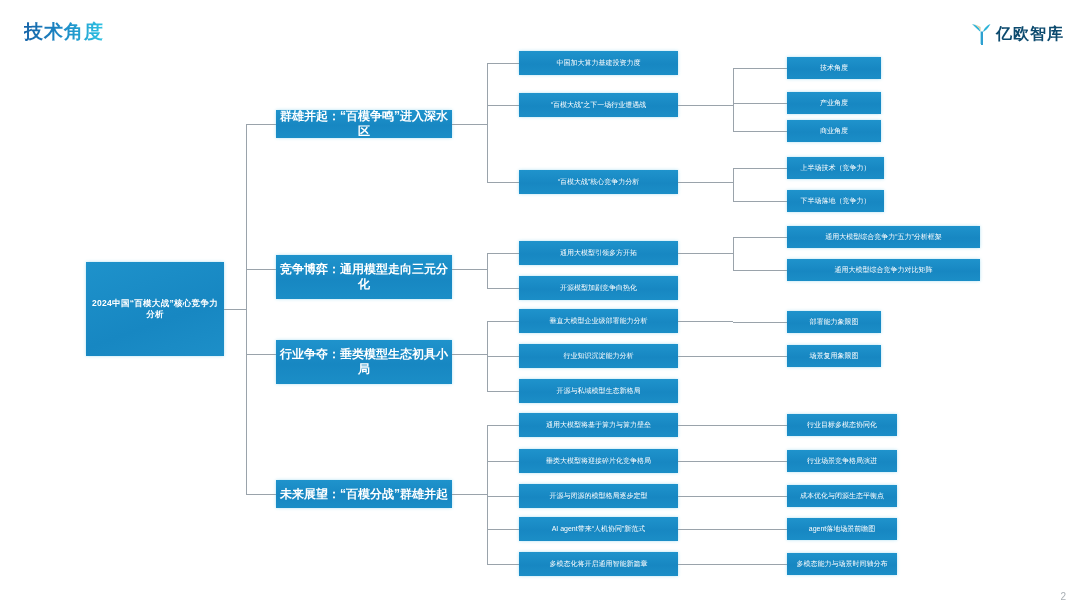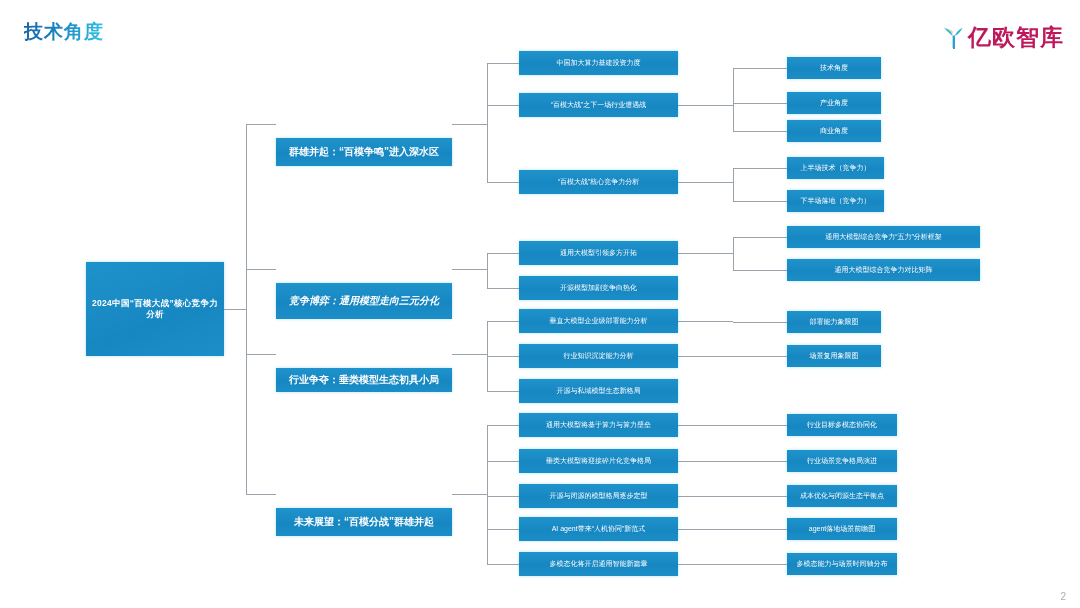--- a/index.html
+++ b/index.html
@@ -18,39 +18,39 @@
     -webkit-background-clip:text;background-clip:text;
     color:transparent;-webkit-text-fill-color:transparent;
     white-space:nowrap;
   }
   .brand{
     position:absolute;right:16px;top:22px;
     display:flex;align-items:center;gap:4px;
   }
   .brand-mark{width:22px;height:24px;display:block;}
   .brand-text{
-    font-size:23px;font-weight:bold;color:#be185d;letter-spacing:1px;
+    font-size:16px;font-weight:bold;color:#0c4a6e;letter-spacing:1px;
     white-space:nowrap;
   }
 
   
   .node{
     position:absolute;box-sizing:border-box;
     background:linear-gradient(180deg,#1f93cc 0%,#1787c2 55%,#1b8ec7 100%);
     color:#ffffff;display:flex;align-items:center;justify-content:center;
     text-align:center;line-height:1.25;
     padding:2px 4px;
     box-shadow:0 0 3px rgba(80,190,230,.45);
     overflow:hidden;
   }
   .node.root{
     background:linear-gradient(160deg,#1e92cb 0%,#1787c2 60%,#1d8fc8 100%);
     font-size:8.5px;font-weight:bold;letter-spacing:.3px;
   }
-  .node.lvl1{font-size:10px;font-weight:bold;margin-top:28px;}
+  .node.lvl1{font-size:12px;font-weight:bold;}
   .node.lvl2{font-size:7px;}
   .node.lvl3{font-size:7px;}
 
   
   .ln{position:absolute;background:#9aa3ab;}
   .ln.h{height:1px;}
   .ln.v{width:1px;}
 
   .page-num{
     position:absolute;right:14px;bottom:6px;
@@ -95,35 +95,35 @@
       <div class="node lvl3" style="left: 787px; top: 120px; width: 94px; height: 22px;">商业角度</div>
       <div class="ln h" style="left: 487px; top: 182px; width: 32px;"></div>
       <div class="node lvl2" style="left: 519px; top: 170px; width: 159px; height: 24px;">“百模大战”核心竞争力分析</div>
       <div class="ln h" style="left: 678px; top: 182px; width: 55px;"></div>
       <div class="ln v" style="left: 733px; top: 168px; height: 33px;"></div>
       <div class="ln h" style="left: 733px; top: 168px; width: 54px;"></div>
       <div class="node lvl3" style="left: 787px; top: 157px; width: 97px; height: 22px;">上半场技术（竞争力）</div>
       <div class="ln h" style="left: 733px; top: 201px; width: 54px;"></div>
       <div class="node lvl3" style="left: 787px; top: 190px; width: 97px; height: 22px;">下半场落地（竞争力）</div>
       <div class="ln h" style="left: 246px; top: 269px; width: 30px;"></div>
-      <div class="node lvl1" style="left: 276px; top: 255px; width: 176px; height: 36px; font-style: italic;">竞争博弈：通用模型走向三元分化</div>
+      <div class="node lvl1" style="left: 276px; top: 255px; width: 176px; height: 44px;">竞争博弈：通用模型走向三元分化</div>
       <div class="ln h" style="left: 452px; top: 269px; width: 35px;"></div>
       <div class="ln v" style="left: 487px; top: 253px; height: 35px;"></div>
       <div class="ln h" style="left: 487px; top: 253px; width: 32px;"></div>
       <div class="node lvl2" style="left: 519px; top: 241px; width: 159px; height: 24px;">通用大模型引领多方开拓</div>
       <div class="ln h" style="left: 678px; top: 253px; width: 55px;"></div>
       <div class="ln v" style="left: 733px; top: 237px; height: 33px;"></div>
       <div class="ln h" style="left: 733px; top: 237px; width: 54px;"></div>
       <div class="node lvl3" style="left: 787px; top: 226px; width: 193px; height: 22px;">通用大模型综合竞争力“五力”分析框架</div>
       <div class="ln h" style="left: 733px; top: 270px; width: 54px;"></div>
       <div class="node lvl3" style="left: 787px; top: 259px; width: 193px; height: 22px;">通用大模型综合竞争力对比矩阵</div>
       <div class="ln h" style="left: 487px; top: 288px; width: 32px;"></div>
       <div class="node lvl2" style="left: 519px; top: 276px; width: 159px; height: 24px;">开源模型加剧竞争白热化</div>
       <div class="ln h" style="left: 246px; top: 354px; width: 30px;"></div>
-      <div class="node lvl1" style="left: 276px; top: 340px; width: 176px; height: 24px;">行业争夺：垂类模型生态初具小局</div>
+      <div class="node lvl1" style="left: 276px; top: 340px; width: 176px; height: 44px;">行业争夺：垂类模型生态初具小局</div>
       <div class="ln h" style="left: 452px; top: 354px; width: 35px;"></div>
       <div class="ln v" style="left: 487px; top: 321px; height: 70px;"></div>
       <div class="ln h" style="left: 487px; top: 321px; width: 32px;"></div>
       <div class="node lvl2" style="left: 519px; top: 309px; width: 159px; height: 24px;">垂直大模型企业级部署能力分析</div>
       <div class="ln h" style="left: 678px; top: 321px; width: 55px;"></div>
       <div class="ln h" style="left: 733px; top: 322px; width: 54px;"></div>
       <div class="node lvl3" style="left: 787px; top: 311px; width: 94px; height: 22px;">部署能力象限图</div>
       <div class="ln h" style="left: 487px; top: 356px; width: 32px;"></div>
       <div class="node lvl2" style="left: 519px; top: 344px; width: 159px; height: 24px;">行业知识沉淀能力分析</div>
       <div class="ln h" style="left: 678px; top: 356px; width: 55px;"></div>

